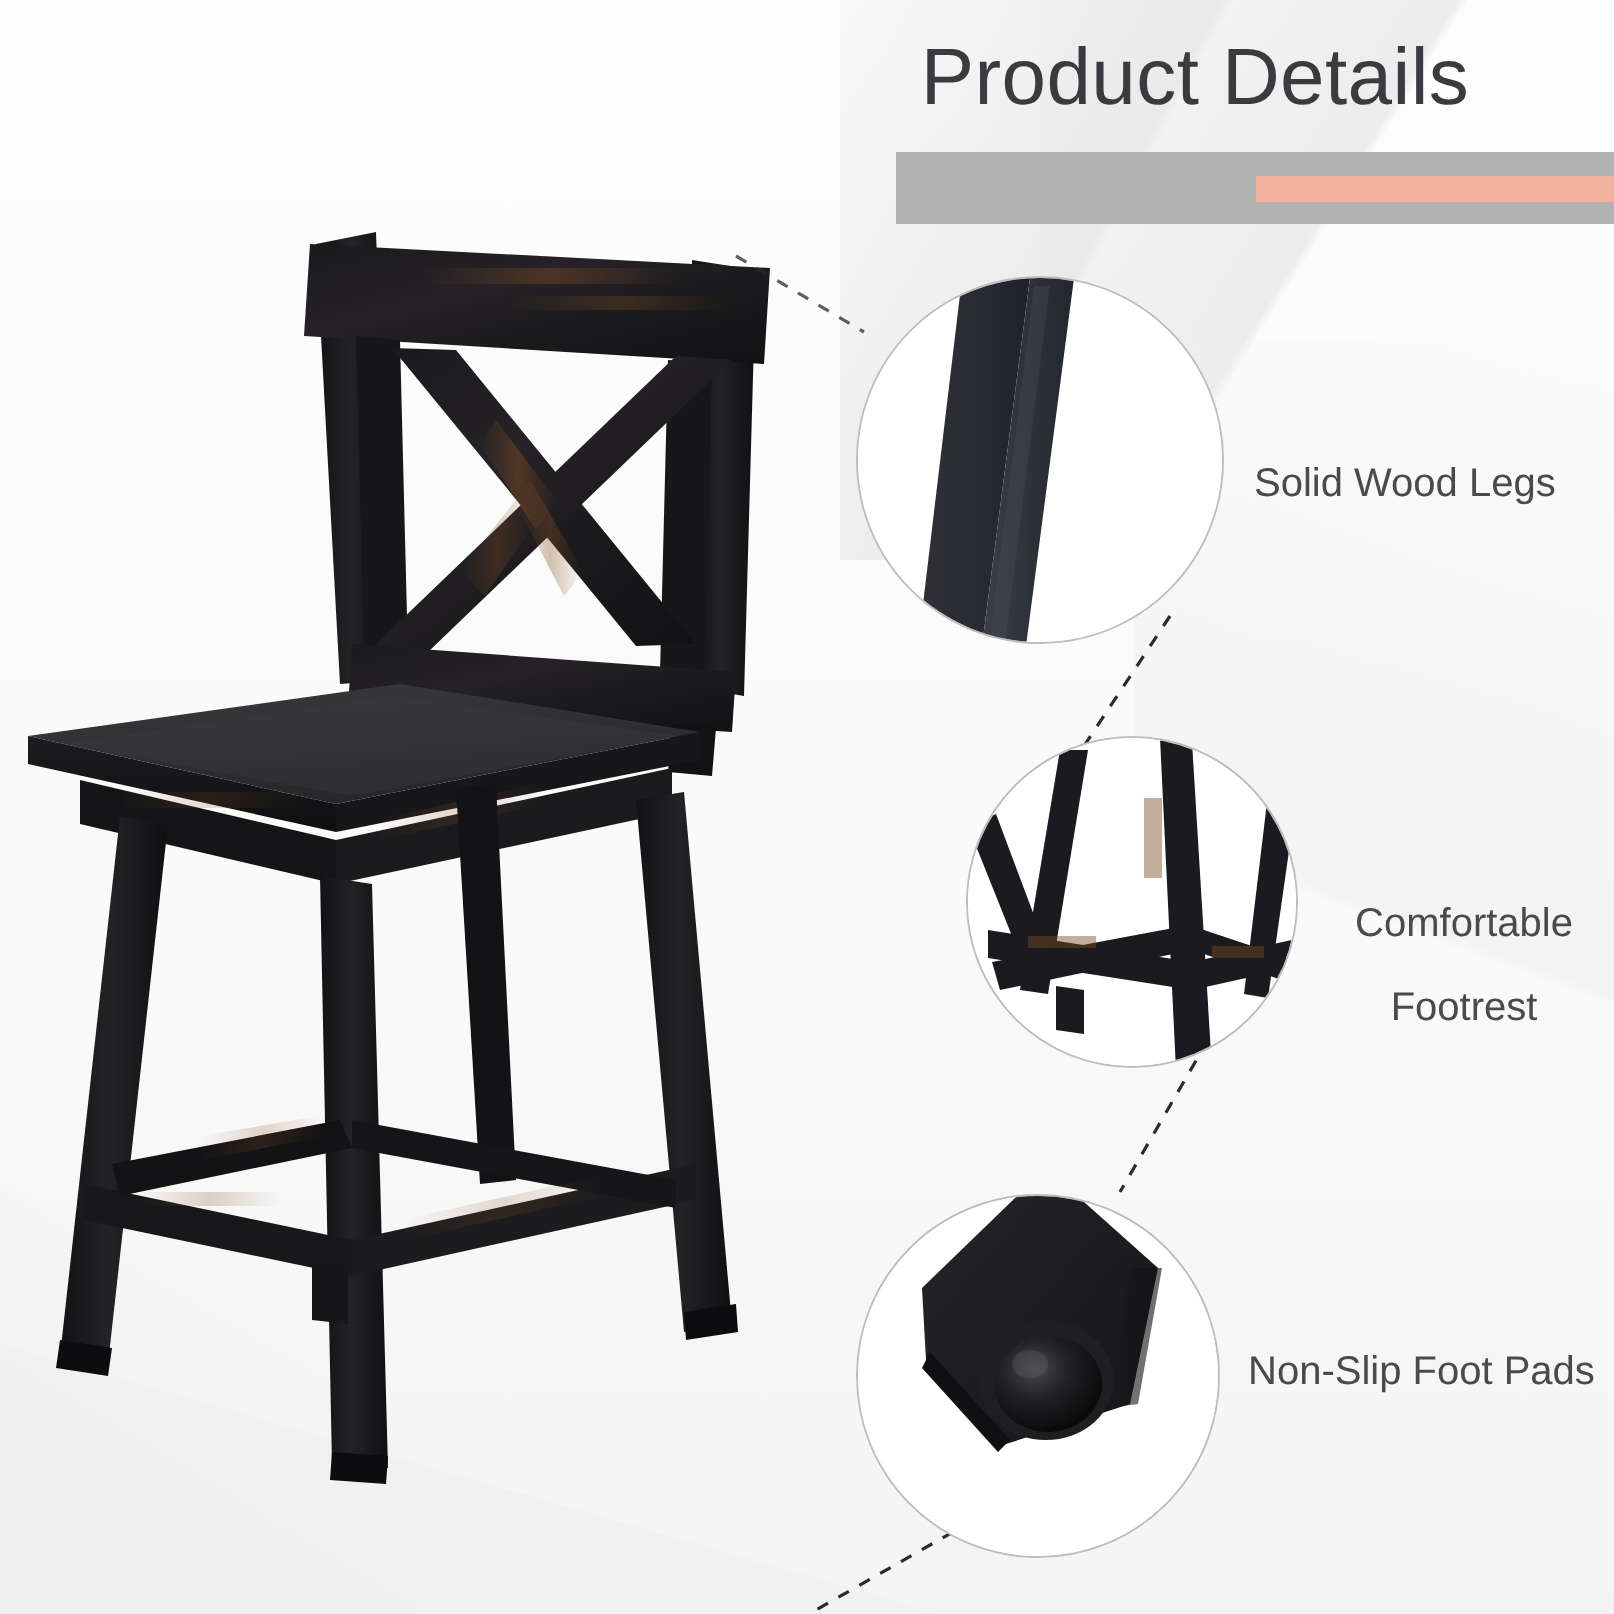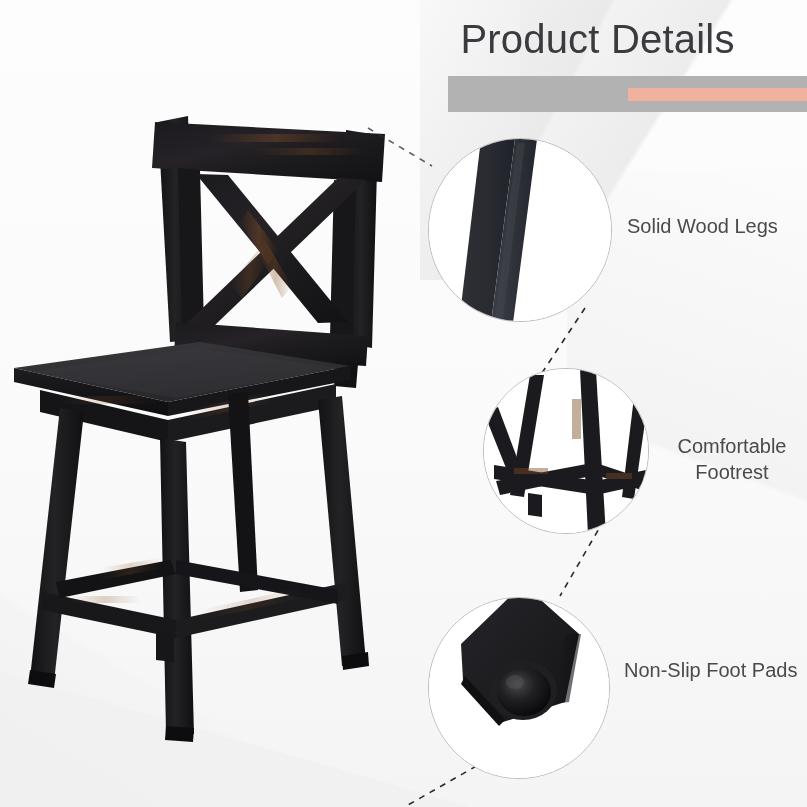--- a/index.html
+++ b/index.html
@@ -124,21 +124,21 @@
   
   .label {
     position: absolute;
     color: #4a4a4d;
     font-size: 20px;
     line-height: 26px;
   }
   .label-1 { left: 627px; top: 213px; }
   .label-2 { left: 662px; top: 433px; width: 140px; text-align: center; }
   .label-3 { left: 624px; top: 657px; }
-  .label-line { display: block; }
+  .label-line { display: block; margin-top: 16px; }
 
   
   .leaders {
     position: absolute;
     inset: 0;
     pointer-events: none;
   }
 </style>
 </head>
 <body>

